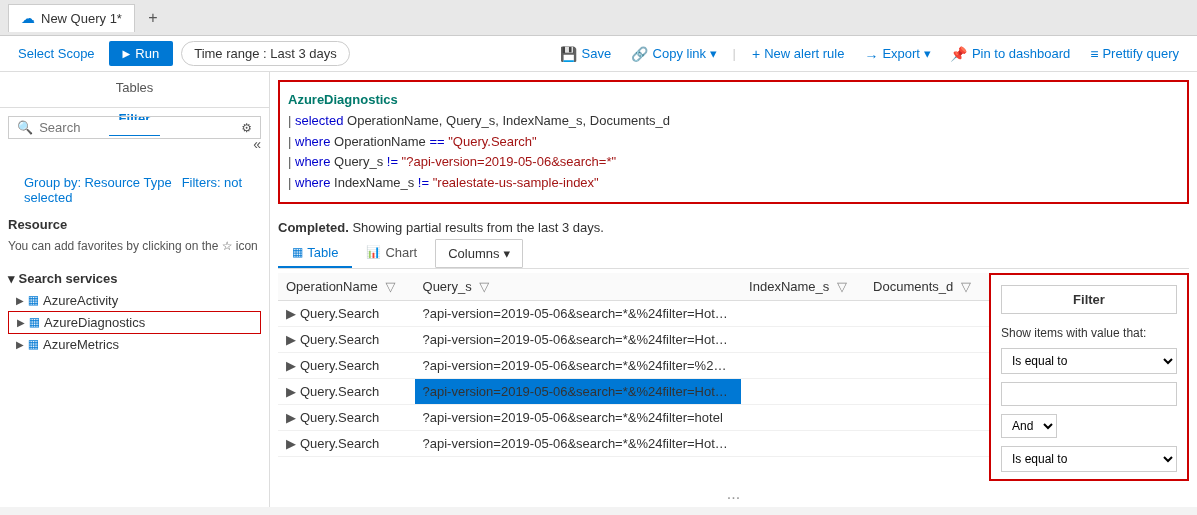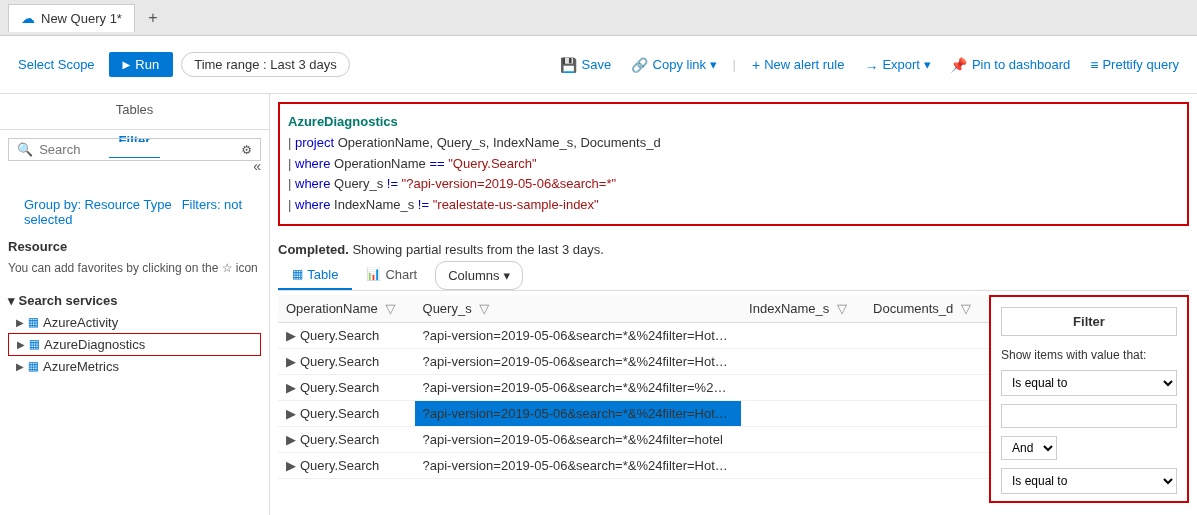--- a/index.html
+++ b/index.html
@@ -33,21 +33,21 @@
       display: flex; align-items: center; justify-content: center;
       cursor: pointer; font-size: 16px; color: #555;
       margin-left: 4px;
     }
 
     
     .toolbar {
       display: flex;
       align-items: center;
       background: #fff;
-      height: 58px;
+      height: 36px;
       padding: 0 12px;
       border-bottom: 1px solid #ddd;
       gap: 8px;
     }
     .toolbar-spacer { flex: 1; }
     .btn-run {
       background: #0078d4;
       color: #fff;
       border: none;
       padding: 5px 14px;
@@ -241,21 +241,21 @@
       border-bottom: 2px solid #0078d4;
     }
     .results-tab .tab-icon { font-size: 12px; }
     .columns-btn {
       display: flex; align-items: center; gap: 4px;
       padding: 6px 12px;
       cursor: pointer;
       font-size: 13px;
       color: #333;
       border: 1px solid #ccc;
-      border-radius: 11px;
+      border-radius: 1px;
       margin-left: 4px;
     }
 
     .drag-hint {
       font-size: 12px;
       color: #888;
       padding: 4px 0;
       border-bottom: 1px solid #eee;
       margin-bottom: 0;
     }
@@ -456,21 +456,21 @@
           <span>AzureMetrics</span>
         </div>
       </div>
     </div>
   </div>
 
   <div class="right-panel">
 
     <div class="query-editor">
       <div><span class="query-table-name">AzureDiagnostics</span></div>
-      <div><span class="query-pipe">    | </span><span class="query-keyword">project</span><span> OperationName, Query_s, IndexName_s, Documents_d</span></div>
+      <div><span class="query-pipe">    | </span><span class="query-keyword">selected</span><span> OperationName, Query_s, IndexName_s, Documents_d</span></div>
       <div><span class="query-pipe">    | </span><span class="query-keyword">where</span><span> OperationName </span><span class="query-operator">==</span><span class="query-string"> "Query.Search"</span></div>
       <div><span class="query-pipe">    | </span><span class="query-keyword">where</span><span> Query_s </span><span class="query-operator">!=</span><span class="query-string"> "?api-version=2019-05-06&amp;search=*"</span></div>
       <div><span class="query-pipe">    | </span><span class="query-keyword">where</span><span> IndexName_s </span><span class="query-operator">!=</span><span class="query-string"> "realestate-us-sample-index"</span></div>
     </div>
 
     <div class="results-area">
       <div class="results-status">
         <span class="completed">Completed.</span>
         <span> </span>
         <span>Showing partial results from the last 3 days.</span>

